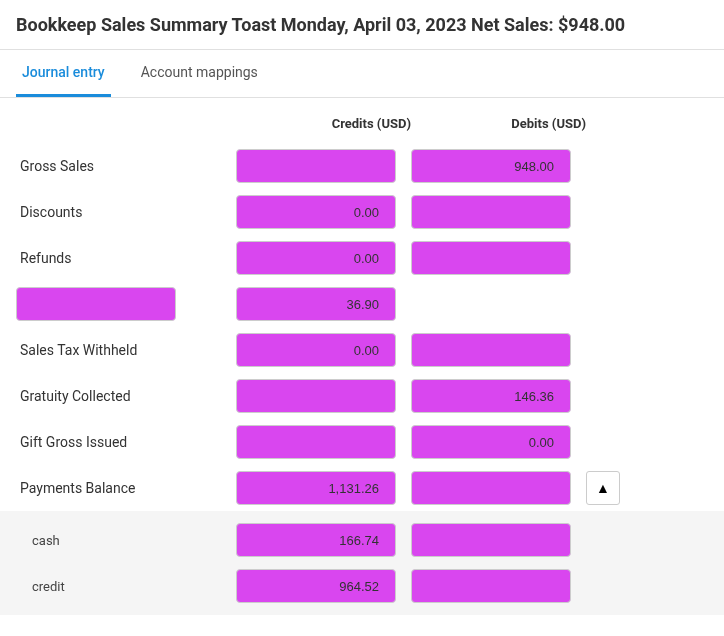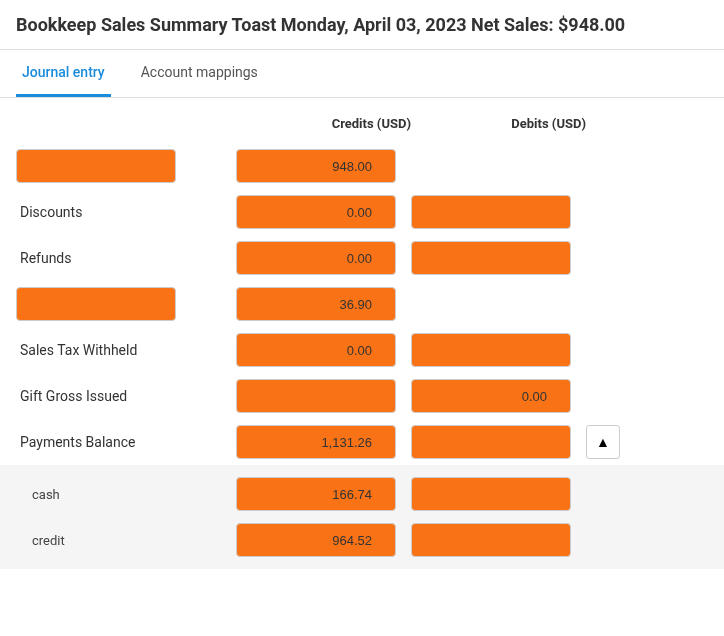--- a/index.html
+++ b/index.html
@@ -69,27 +69,27 @@
 
     .row-label {
       font-size: 14px;
       color: #333;
       padding-left: 4px;
     }
 
     .amount-input {
       border: 1px solid #ccc;
       border-radius: 4px;
-      padding: 6px 23px;
+      padding: 6px 16px;
       font-size: 13px;
       text-align: right;
       width: 160px;
       height: 34px;
       color: #333;
-      background: #f97316;
+      background: #d946ef;
       outline: none;
     }
 
     .sub-rows {
       background: #f5f5f5;
       margin: 0 -16px;
       padding: 6px 16px;
     }
 
     .sub-row {
@@ -140,20 +140,23 @@
     <div class="col-header">
       <span>Credits (USD)</span>
     </div>
     <div class="col-header">
       <span>Debits (USD)</span>
     </div>
     <div class="col-header"></div>
   </div>
 
   <div class="data-row">
+    <div class="row-label">
+      <span>Gross Sales</span>
+    </div>
     <div>
       <input class="amount-input" type="text" value="" style="">
     </div>
     <div>
       <input class="amount-input" type="text" value="948.00" style="">
     </div>
     <div></div>
   </div>
 
   <div class="data-row">
@@ -198,20 +201,32 @@
     </div>
     <div>
       <input class="amount-input" type="text" value="0.00" style="">
     </div>
     <div>
       <input class="amount-input" type="text" value="" style="">
     </div>
     <div></div>
   </div>
 
+  <div class="data-row">
+    <div class="row-label">
+      <span>Gratuity Collected</span>
+    </div>
+    <div>
+      <input class="amount-input" type="text" value="" style="">
+    </div>
+    <div>
+      <input class="amount-input" type="text" value="146.36" style="">
+    </div>
+    <div></div>
+  </div>
 
   <div class="data-row">
     <div class="row-label">
       <span>Gift Gross Issued</span>
     </div>
     <div>
       <input class="amount-input" type="text" value="" style="">
     </div>
     <div>
       <input class="amount-input" type="text" value="0.00" style="">

